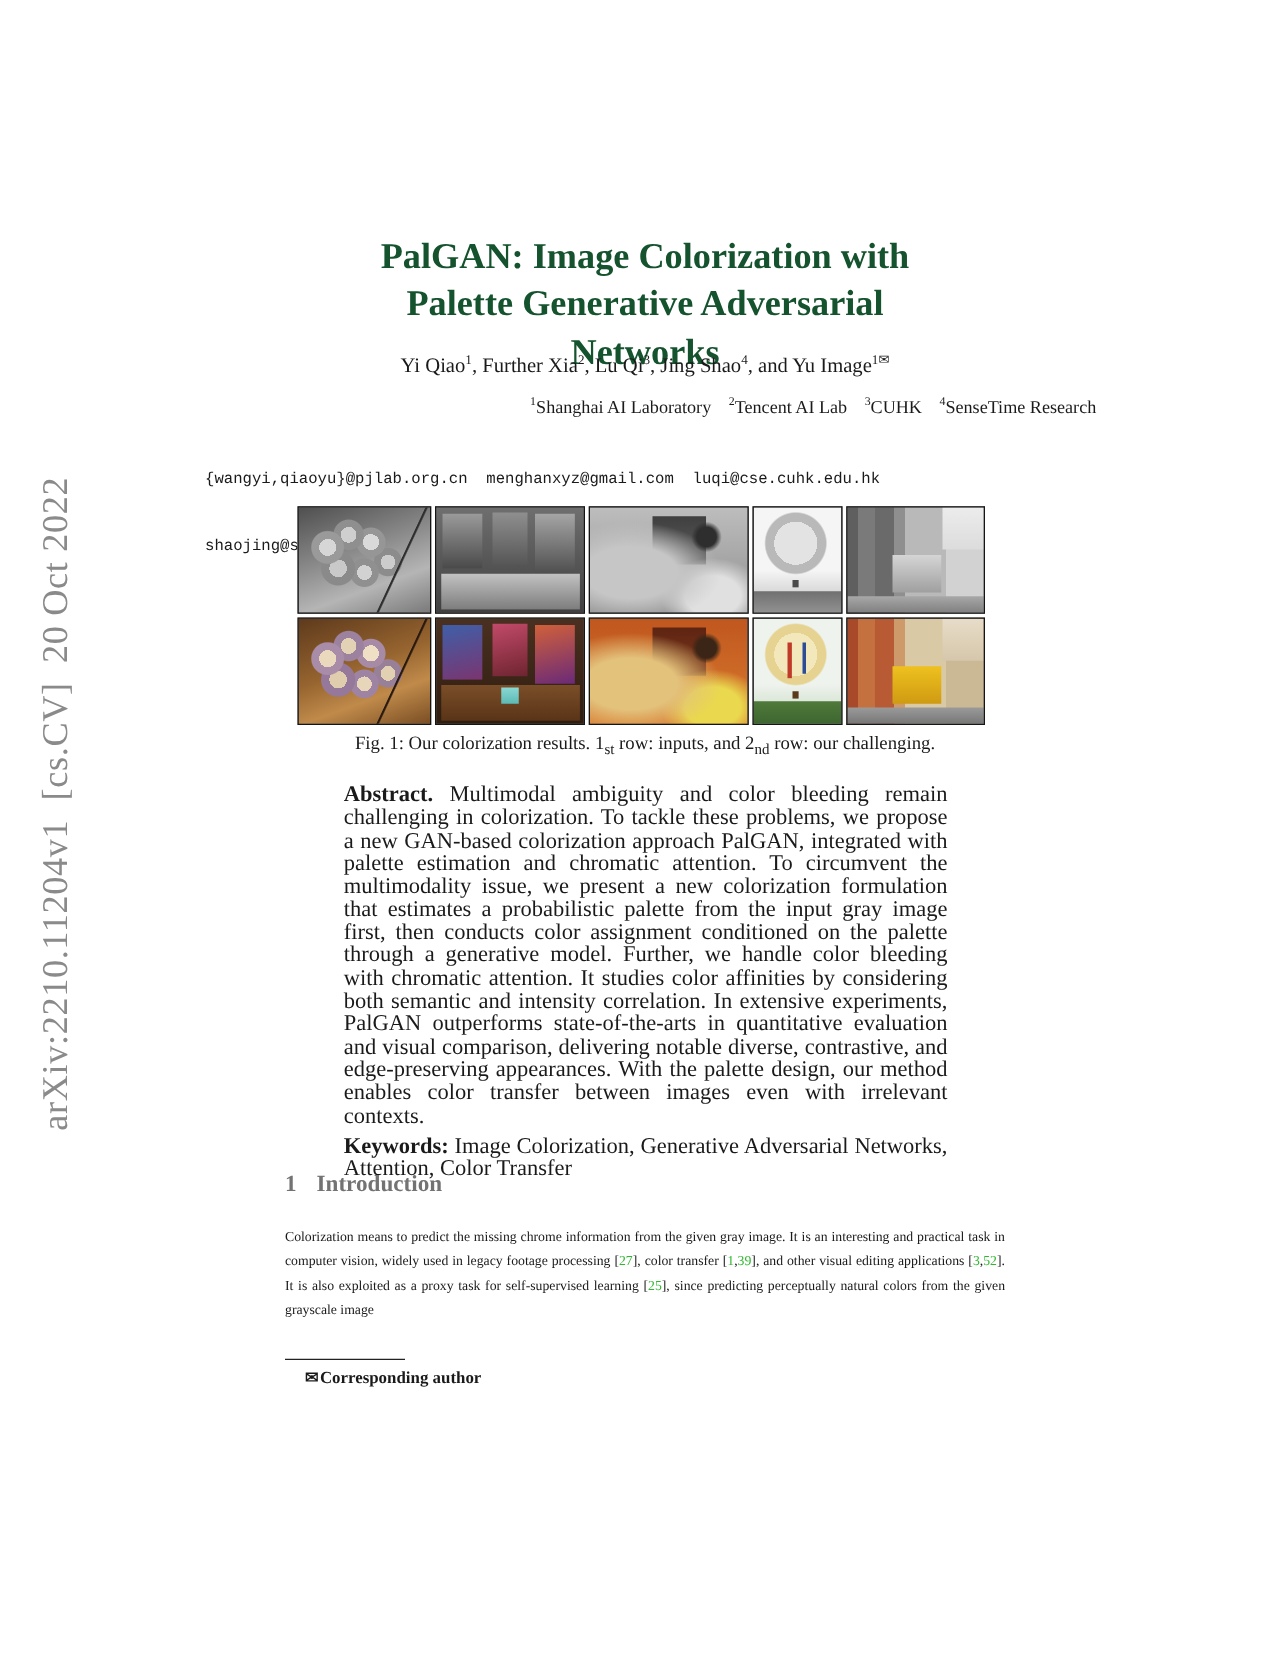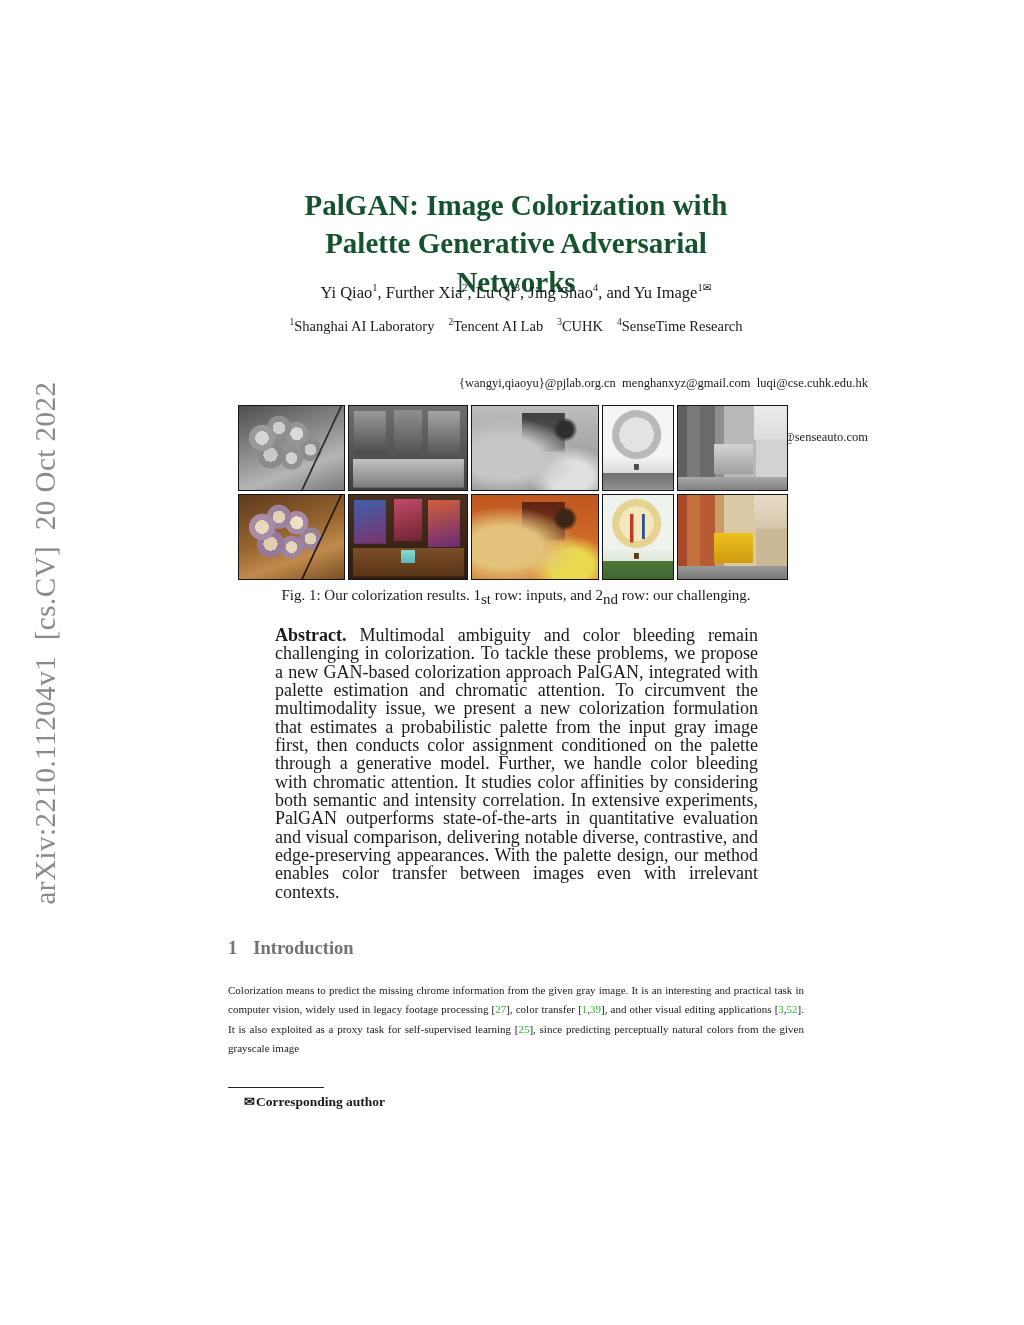--- a/index.html
+++ b/index.html
@@ -19,25 +19,25 @@
   }
 
   
   .title-wrap{top:186px;left:228px;width:576px;text-align:center;}
   .title-wrap .title{
     display:inline-block;max-width:500px;font-size:29px;font-weight:bold;
     line-height:1.32;color:#14532d;
   }
   .authors{top:281px;left:164px;width:704px;text-align:center;font-size:16.5px;}
   .authors sup{font-size:10.5px;}
-  .affils{top:317px;left:164px;width:704px;text-align:center;font-size:14.5px;}
+  .affils{top:317px;left:180px;width:704px;text-align:right;font-size:14.5px;}
   .affils .affil{margin:0 7px;white-space:nowrap;}
   .affils sup{font-size:9.5px;}
-  .emails{top:338px;left:164px;width:704px;text-align:right;
-    font-family:Liberation Serif, serif;font-size:12.5px;line-height:18px;white-space:pre;}
+  .emails{top:338px;left:164px;width:704px;text-align:left;
+    font-family:Liberation Mono, monospace;font-size:12.5px;line-height:18px;white-space:pre;}
 
   
   .fig{top:405px;left:238px;width:550px;display:flex;flex-direction:column;gap:3px;}
   .fig-row{display:flex;gap:3px;}
   .ph{box-sizing:border-box;height:86px;border:1.5px solid #151515;background-repeat:no-repeat;background-color:#888;}
   .w1{width:107px}.w2{width:120px}.w3{width:128px}.w4{width:72px}.w5{width:111px}
 
   .p-yarn-g{background-image:
     linear-gradient(115deg, rgba(0,0,0,0) 70%, #2f2f2f 70.5% 71.2%, rgba(0,0,0,0) 72%),
     radial-gradient(circle at 22% 38%, #d6d6d6 0 7%, #9a9a9a 7% 13%, rgba(0,0,0,0) 14%),
@@ -121,21 +121,21 @@
   .p-street-c{background-image:
     linear-gradient(#eec11f,#cf9a12),
     linear-gradient(#9a9a9a,#767676),
     linear-gradient(#e7dcc8,#d6c7ab),
     linear-gradient(90deg,#a8492a 0 8%,#c4703f 8% 20%,#b85a34 20% 34%,#cf9a6a 34% 42%,#d9c9a4 42% 72%,#cbb894 72% 100%);
     background-position:52% 70%,0 100%,100% 0,0 0;
     background-size:36% 36%,100% 16%,30% 40%,100% 100%;}
 
   
   .caption{top:587px;left:164px;width:704px;text-align:center;font-size:15px;}
-  .caption sub{font-size:15px;}
+  .caption sub{font-size:12px;}
 
   
   .abstract-block{top:626px;left:275px;width:483px;font-size:18px;line-height:18.35px;text-align:justify;}
   .abstract-block .lbl{font-weight:bold;}
   .kw{margin-top:5.5px;}
 
   
   .sec-head{top:938px;left:228px;width:576px;font-size:18.5px;font-weight:bold;color:#737373;}
   .sec-head .num{margin-right:16px;}
   .intro{top:981px;left:228px;width:576px;font-size:11px;line-height:19.3px;text-align:justify;}
@@ -178,20 +178,21 @@
     <div class="ph w3 p-banana-c"></div>
     <div class="ph w4 p-balloon-c"></div>
     <div class="ph w5 p-street-c"></div>
   </div>
 </div>
 
 <div class="abs caption"><span>Fig. 1: Our colorization results. 1</span><sub>st</sub><span> row: inputs, and 2</span><sub>nd</sub><span> row: our challenging.</span></div>
 
 <div class="abs abstract-block">
   <div><span class="lbl">Abstract.</span> <span>Multimodal ambiguity and color bleeding remain challenging in colorization. To tackle these problems, we propose a new GAN-based colorization approach PalGAN, integrated with palette estimation and chromatic attention. To circumvent the multimodality issue, we present a new colorization formulation that estimates a probabilistic palette from the input gray image first, then conducts color assignment conditioned on the palette through a generative model. Further, we handle color bleeding with chromatic attention. It studies color affinities by considering both semantic and intensity correlation. In extensive experiments, PalGAN outperforms state-of-the-arts in quantitative evaluation and visual comparison, delivering notable diverse, contrastive, and edge-preserving appearances. With the palette design, our method enables color transfer between images even with irrelevant contexts.</span></div>
+  <div class="kw"><span class="lbl">Keywords:</span><span> Image Colorization, Generative Adversarial Networks, Attention, Color Transfer</span></div>
 </div>
 
 <div class="abs sec-head"><span class="num">1</span><span>Introduction</span></div>
 
 <div class="abs intro"><span>Colorization means to predict the missing chrome information from the given gray image. It is an interesting and practical task in computer vision, widely used in legacy footage processing [</span><span class="cite">27</span><span>], color transfer [</span><span class="cite">1</span><span>,</span><span class="cite">39</span><span>], and other visual editing applications [</span><span class="cite">3</span><span>,</span><span class="cite">52</span><span>]. It is also exploited as a proxy task for self-supervised learning [</span><span class="cite">25</span><span>], since predicting perceptually natural colors from the given grayscale image</span></div>
 
 <div class="abs footrule"></div>
 <div class="abs footnote"><span class="env">✉</span><span>Corresponding author</span></div>
 
 </body></html>

